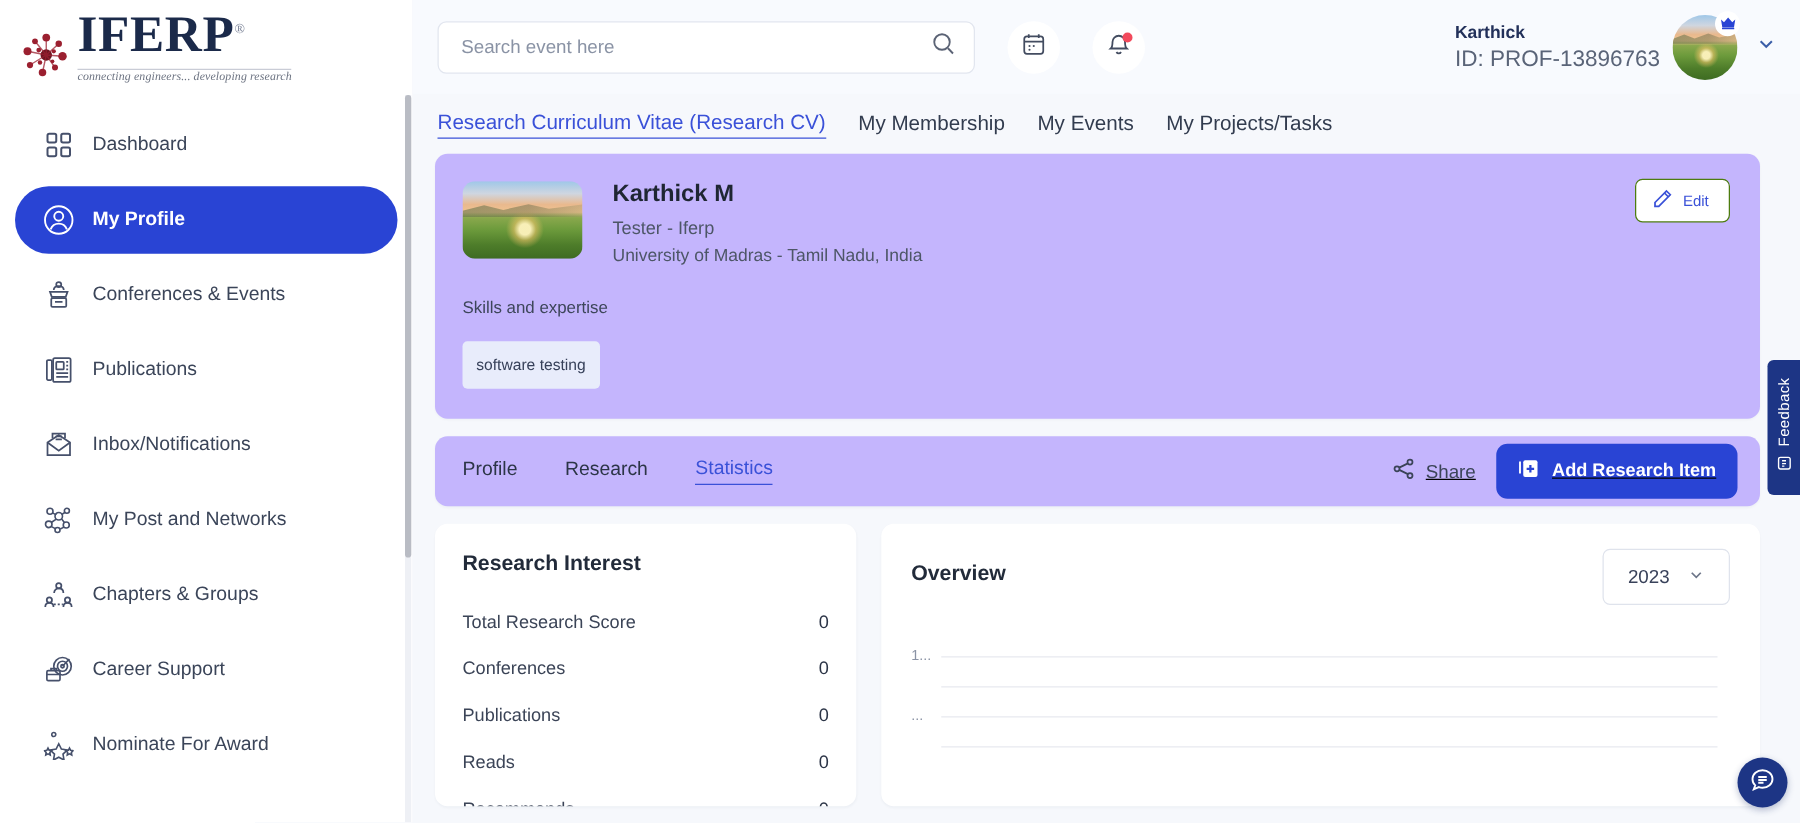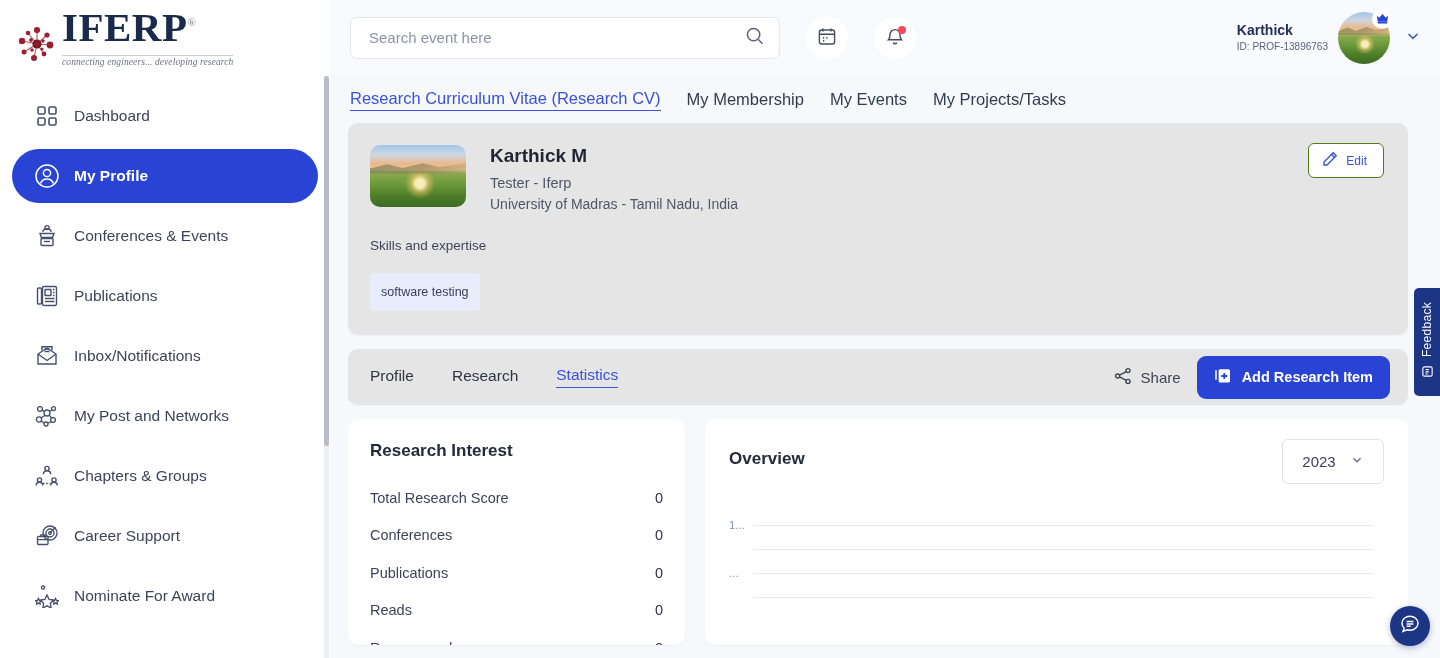--- a/index.html
+++ b/index.html
@@ -100,21 +100,21 @@
     background: #ffffff; display: flex; align-items: center; justify-content: center;
     margin-left: 26px; position: relative; cursor: pointer;
   }
   .dot-badge {
     position: absolute; top: 9px; right: 10px;
     width: 8px; height: 8px; border-radius: 50%; background: #f2495c;
   }
   .user-area { margin-left: auto; display: flex; align-items: center; }
   .user-text { text-align: left; line-height: 1.35; margin-right: 10px; }
   .user-name { font-size: 14px; font-weight: 700; color: #22305a; }
-  .user-id { font-size: 10px; color: #5a6478; }
+  .user-id { font-size: 18px; color: #5a6478; }
   .avatar-wrap { position: relative; width: 52px; height: 52px; }
   .avatar {
     width: 52px; height: 52px; border-radius: 50%;
     overflow: hidden; position: relative;
   }
   .crown {
     position: absolute; right: -2px; top: -3px;
     width: 20px; height: 20px; border-radius: 50%;
     background: #ffffff; display: flex; align-items: center; justify-content: center;
   }
@@ -138,21 +138,21 @@
     padding: 14px 0 12px 20px;
     font-size: 16.5px;
   }
   .tabrow .tab { color: #323c4f; cursor: pointer; padding-bottom: 2px; }
   .tabrow .tab.active {
     color: #3a51d8; border-bottom: 1.6px solid #3a51d8;
   }
 
   
   .card {
-    background: #e5e5e5;
+    background: #c4b5fd;
     border-radius: 10px;
     margin: 0 32px 0 18px;
     box-shadow: 0 1px 2px rgba(30,40,80,.04);
   }
 
   
   .profile-card { padding: 22px 24px 24px 22px; position: relative; }
   .profile-top { display: flex; }
   .p-avatar {
     width: 96px; height: 62px; border-radius: 10px;
@@ -178,21 +178,21 @@
 
   
   .actions-card {
     margin-top: 14px; height: 56px;
     display: flex; align-items: center;
     padding: 0 18px 0 22px;
   }
   .sub-tabs { display: flex; align-items: center; gap: 38px; font-size: 15.5px; }
   .sub-tab { color: #2c3547; cursor: pointer; padding-bottom: 3px; }
   .sub-tab.active { color: #3a51d8; border-bottom: 1.6px solid #3a51d8; }
-  .act-right { margin-left: auto; display: flex; align-items: center; gap: 16px; }
+  .act-right { margin-left: auto; display: flex; align-items: center; gap: 16px; text-decoration: underline; }
   .share-btn {
     display: flex; align-items: center; gap: 9px;
     font-size: 15px; color: #3b4458; cursor: pointer;
   }
   .add-btn {
     display: flex; align-items: center; gap: 10px;
     background: #2944d4; color: #fff; font-size: 14.5px; font-weight: 700;
     border-radius: 9px; padding: 11px 17px; cursor: pointer; border: 0;
     font-family: "Liberation Sans", sans-serif;
   }

